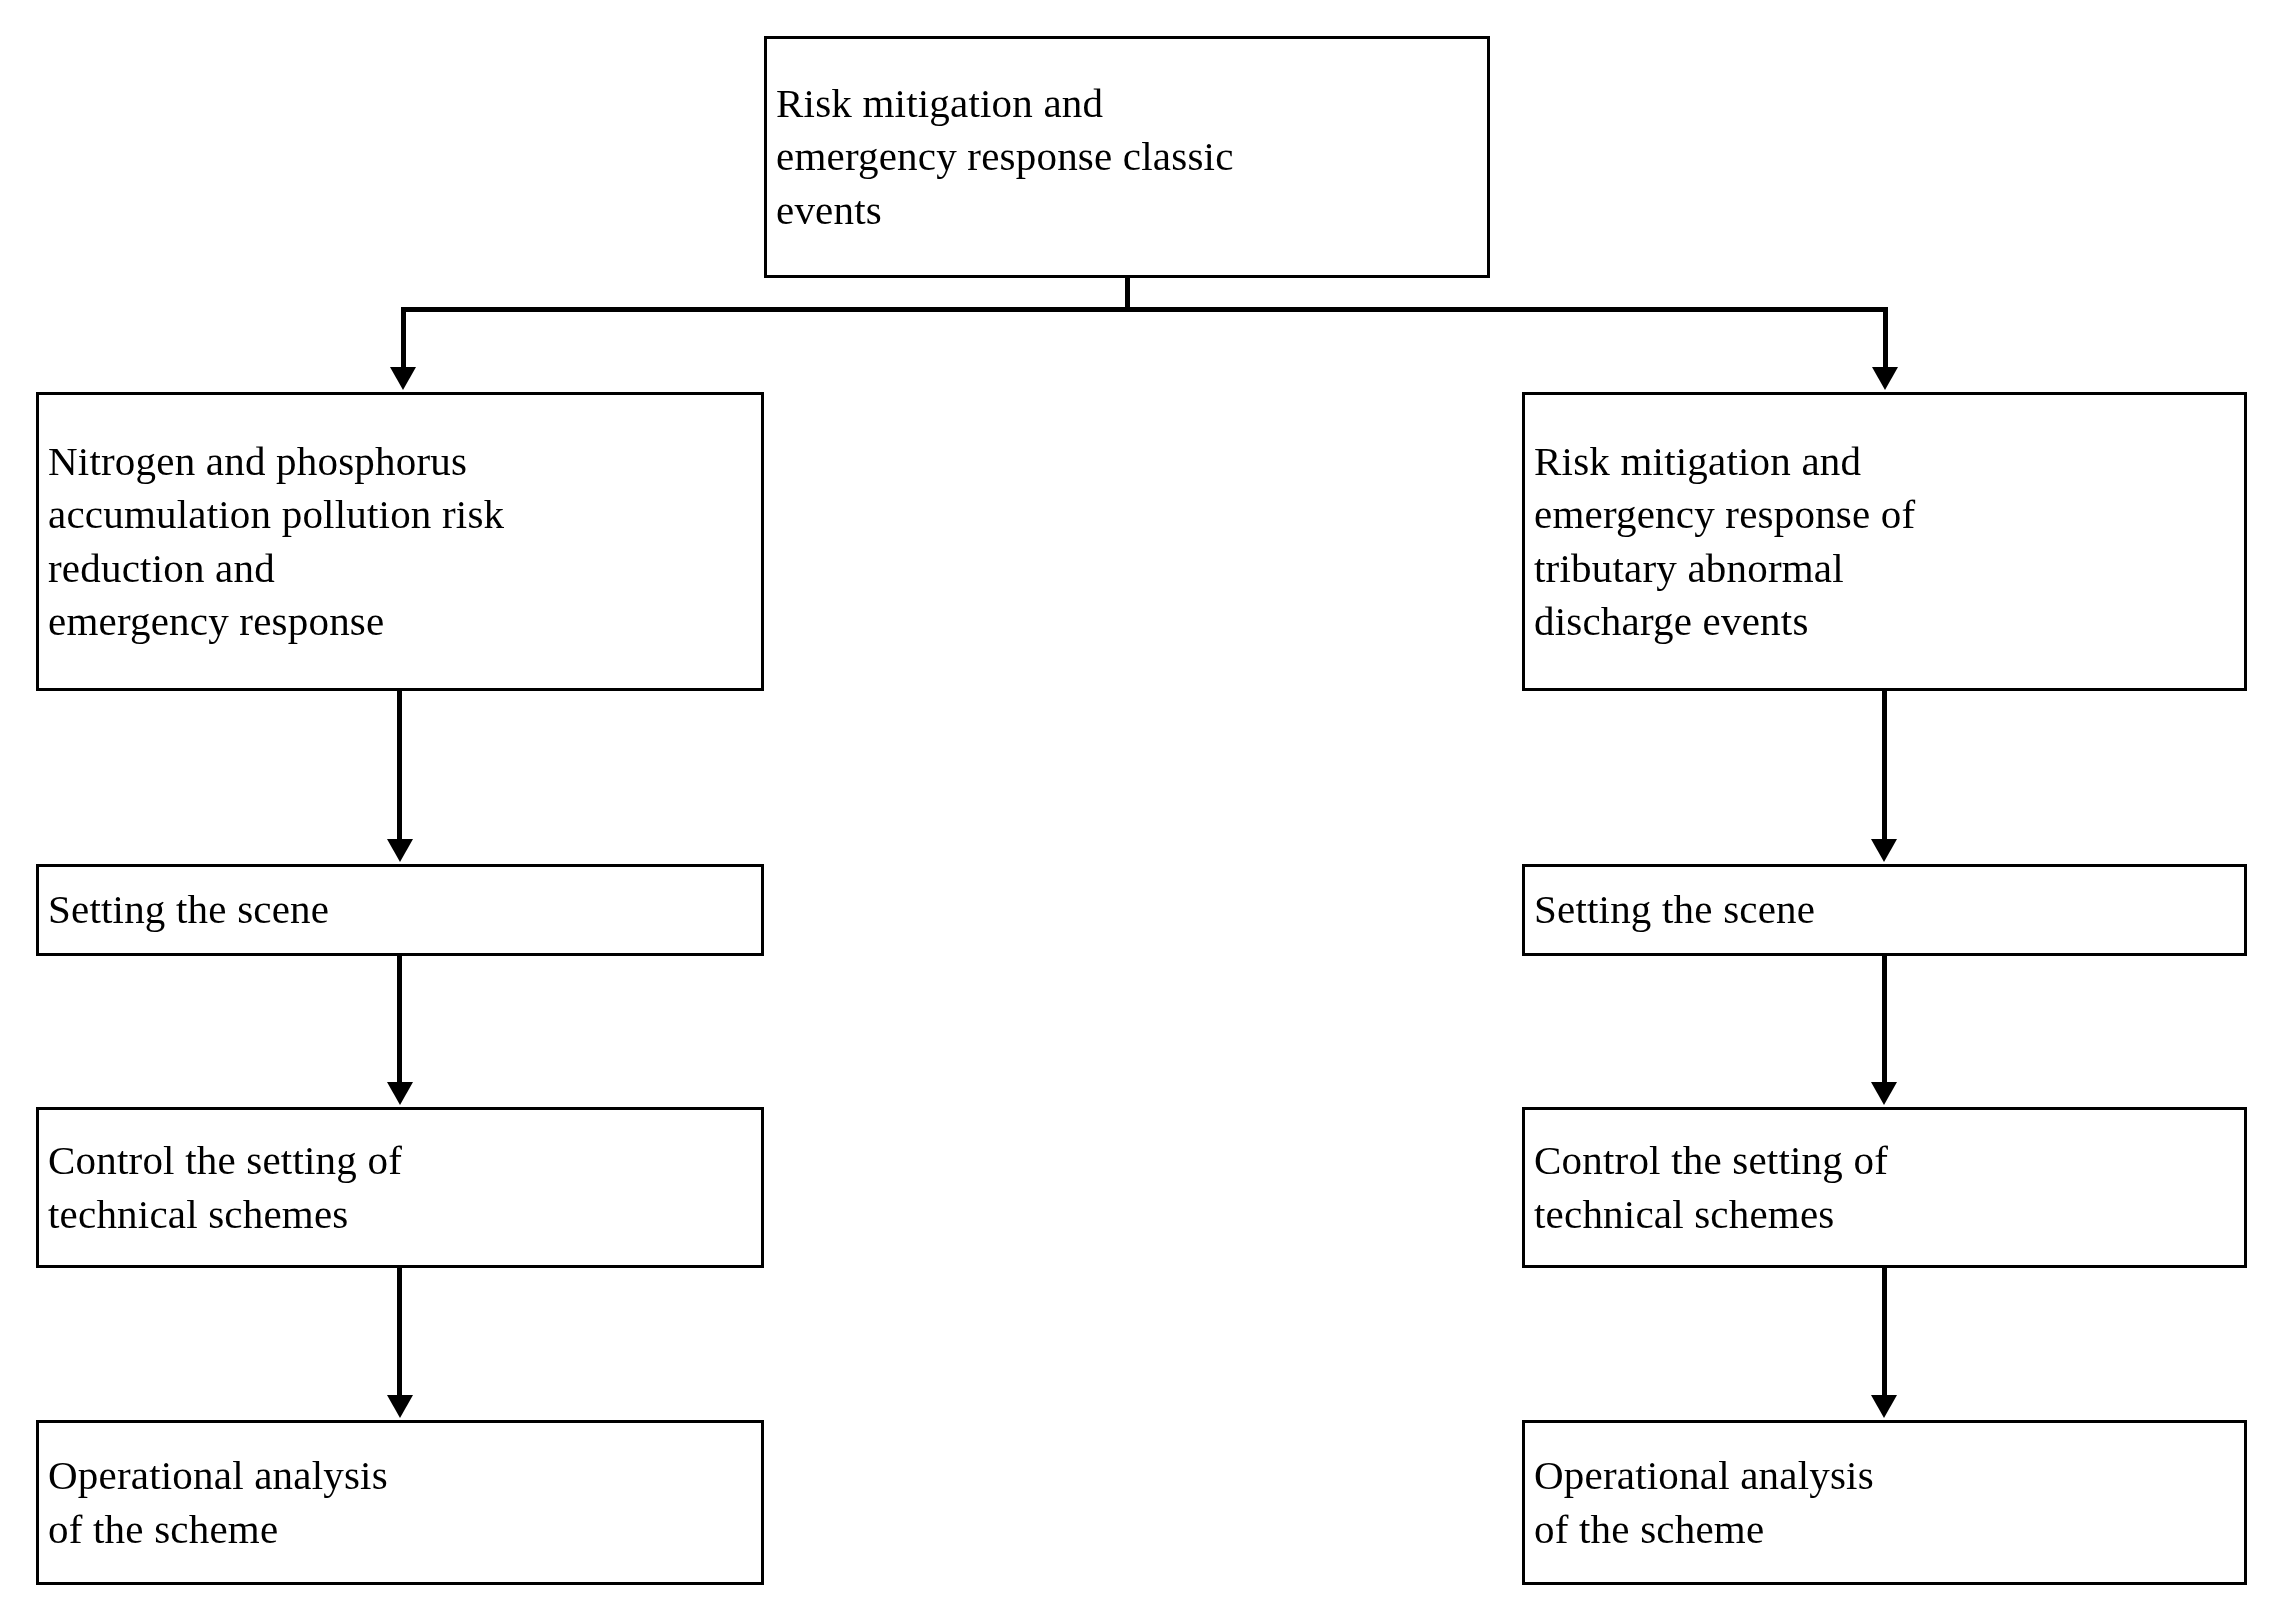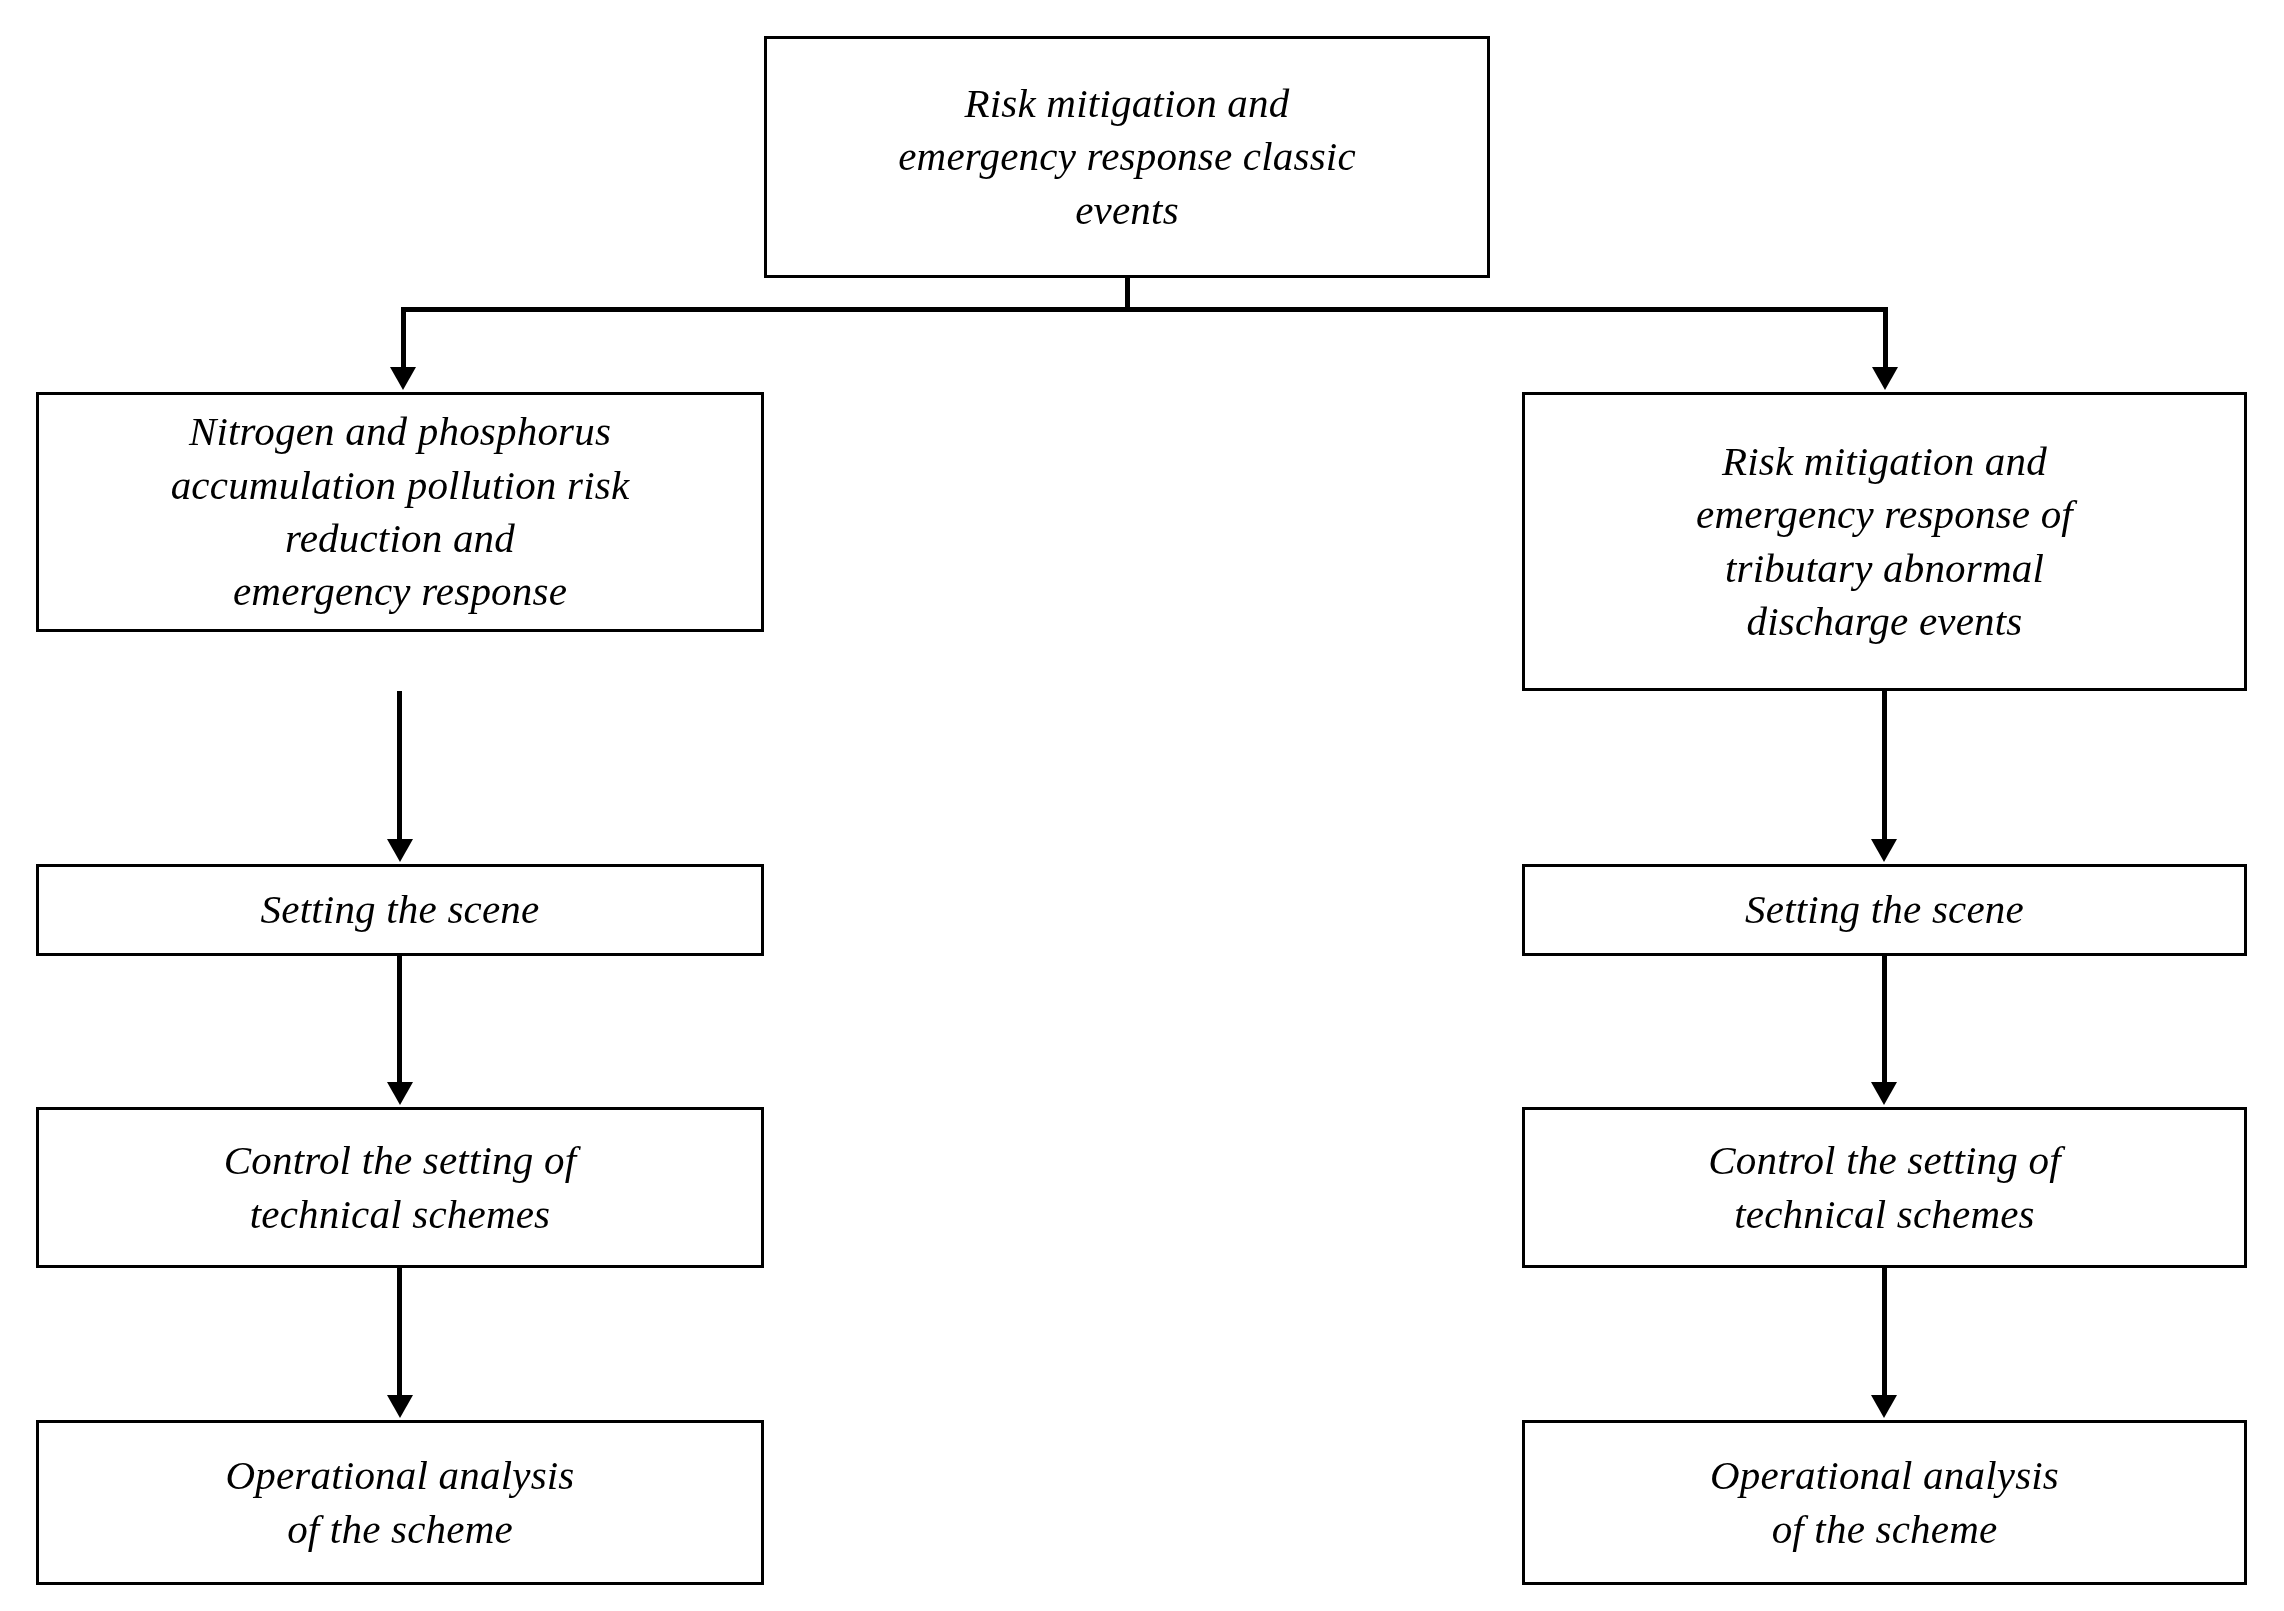--- a/index.html
+++ b/index.html
@@ -17,36 +17,34 @@
     color: #000000;
   }
   .node {
     position: absolute;
     box-sizing: border-box;
     border: 3.6px solid #000000;
     background: #ffffff;
     display: flex;
     align-items: center;
     justify-content: center;
-    text-align: center;
-    font-style: italic;
   }
   .node .label {
     display: block;
     width: 100%;
     font-size: 41px;
     line-height: 1.30;
     letter-spacing: 0.2px;
     white-space: pre-line;
     padding: 0 9px;
     box-sizing: border-box;
   }
   
   #node-root      { left: 764px;  top: 36px;   width: 726px; height: 242px; }
-  #node-l1        { left: 36px;   top: 392px;  width: 728px; height: 240px; }
+  #node-l1        { left: 36px;   top: 392px;  width: 728px; height: 299px; }
   #node-r1        { left: 1522px; top: 392px;  width: 725px; height: 299px; }
   #node-l2        { left: 36px;   top: 864px;  width: 728px; height: 92px; }
   #node-r2        { left: 1522px; top: 864px;  width: 725px; height: 92px; }
   #node-l3        { left: 36px;   top: 1107px; width: 728px; height: 161px; }
   #node-r3        { left: 1522px; top: 1107px; width: 725px; height: 161px; }
   #node-l4        { left: 36px;   top: 1420px; width: 728px; height: 165px; }
   #node-r4        { left: 1522px; top: 1420px; width: 725px; height: 165px; }
 
   
   .conn { position: absolute; }

